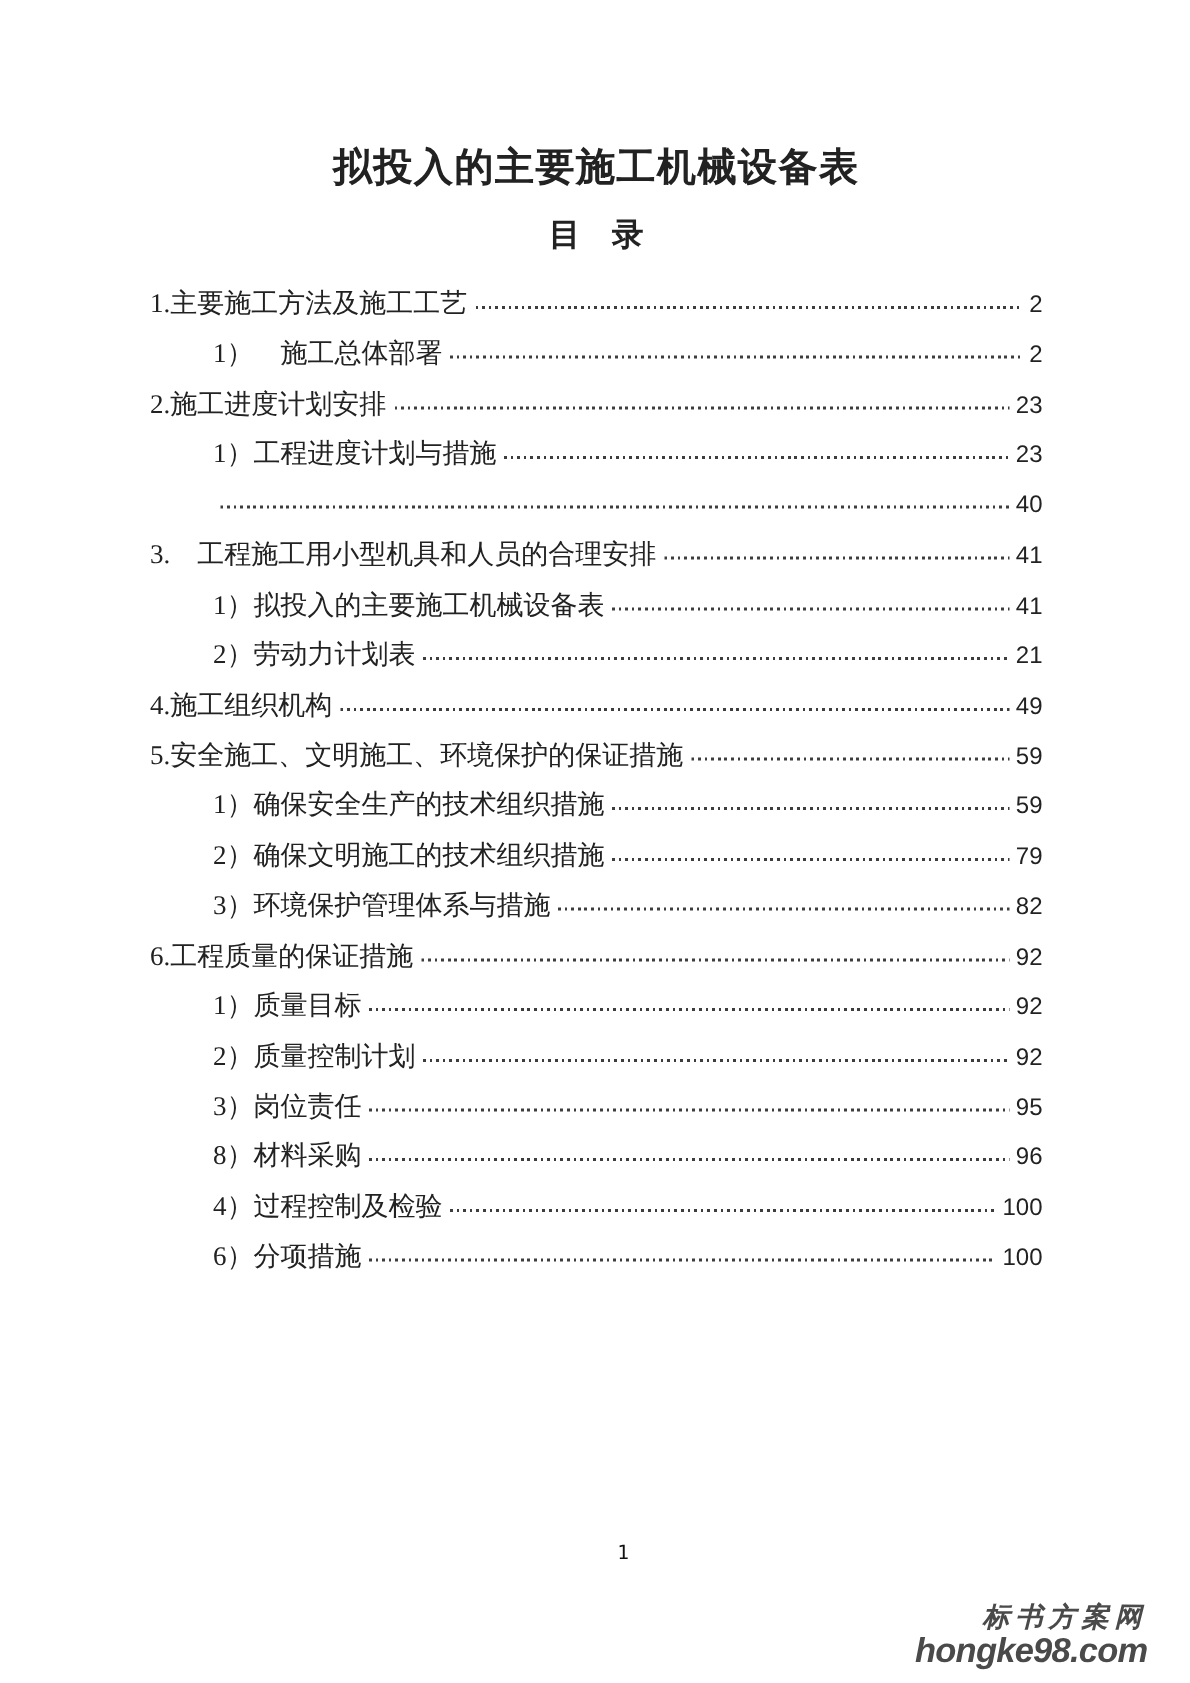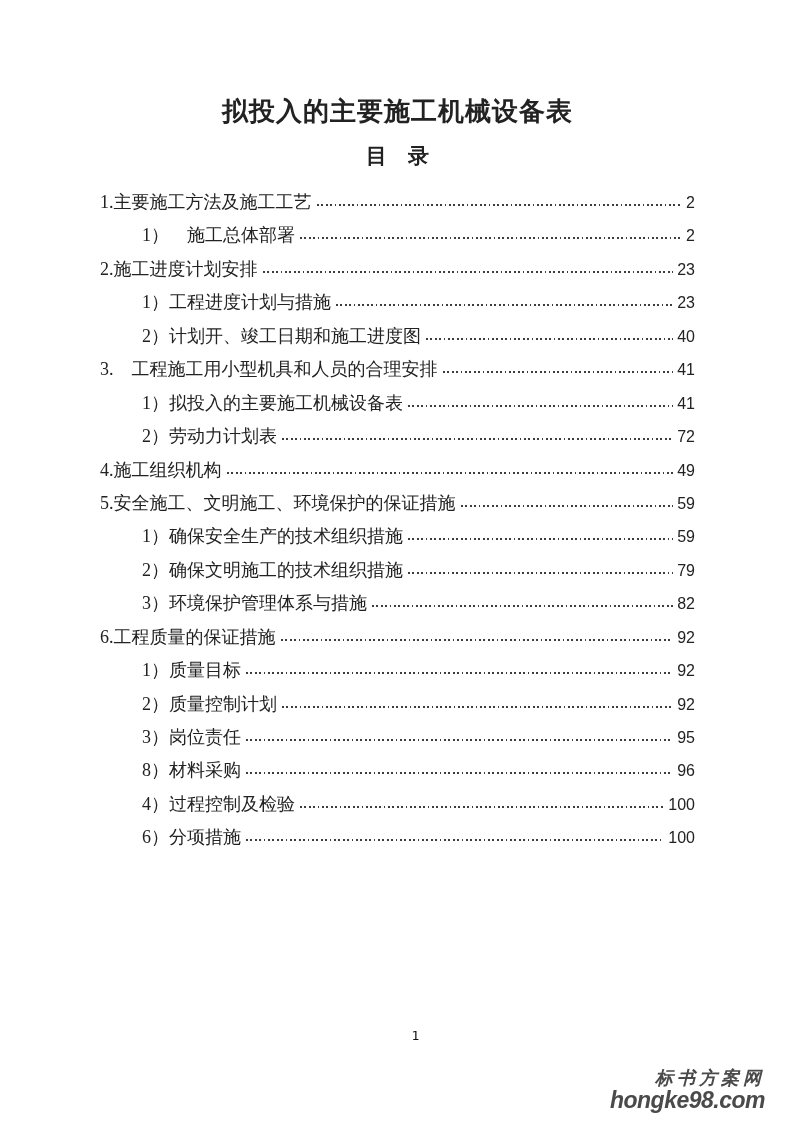--- a/index.html
+++ b/index.html
@@ -125,41 +125,40 @@
     <span class="toc-page">23</span>
   </div>
 
   <div class="toc-row sub">
     <span class="toc-label">1）工程进度计划与措施</span>
     <span class="toc-dots"></span>
     <span class="toc-page">23</span>
   </div>
 
   <div class="toc-row sub">
-    <span class="toc-label">2）计划开、竣工日期和施工进度图</span>
     <span class="toc-dots"></span>
     <span class="toc-page">40</span>
   </div>
 
   <div class="toc-row">
     <span class="toc-label">3.　工程施工用小型机具和人员的合理安排</span>
     <span class="toc-dots"></span>
     <span class="toc-page">41</span>
   </div>
 
   <div class="toc-row sub">
     <span class="toc-label">1）拟投入的主要施工机械设备表</span>
     <span class="toc-dots"></span>
     <span class="toc-page">41</span>
   </div>
 
   <div class="toc-row sub">
     <span class="toc-label">2）劳动力计划表</span>
     <span class="toc-dots"></span>
-    <span class="toc-page">72</span>
+    <span class="toc-page">21</span>
   </div>
 
   <div class="toc-row">
     <span class="toc-label">4.施工组织机构</span>
     <span class="toc-dots"></span>
     <span class="toc-page">49</span>
   </div>
 
   <div class="toc-row">
     <span class="toc-label">5.安全施工、文明施工、环境保护的保证措施</span>

